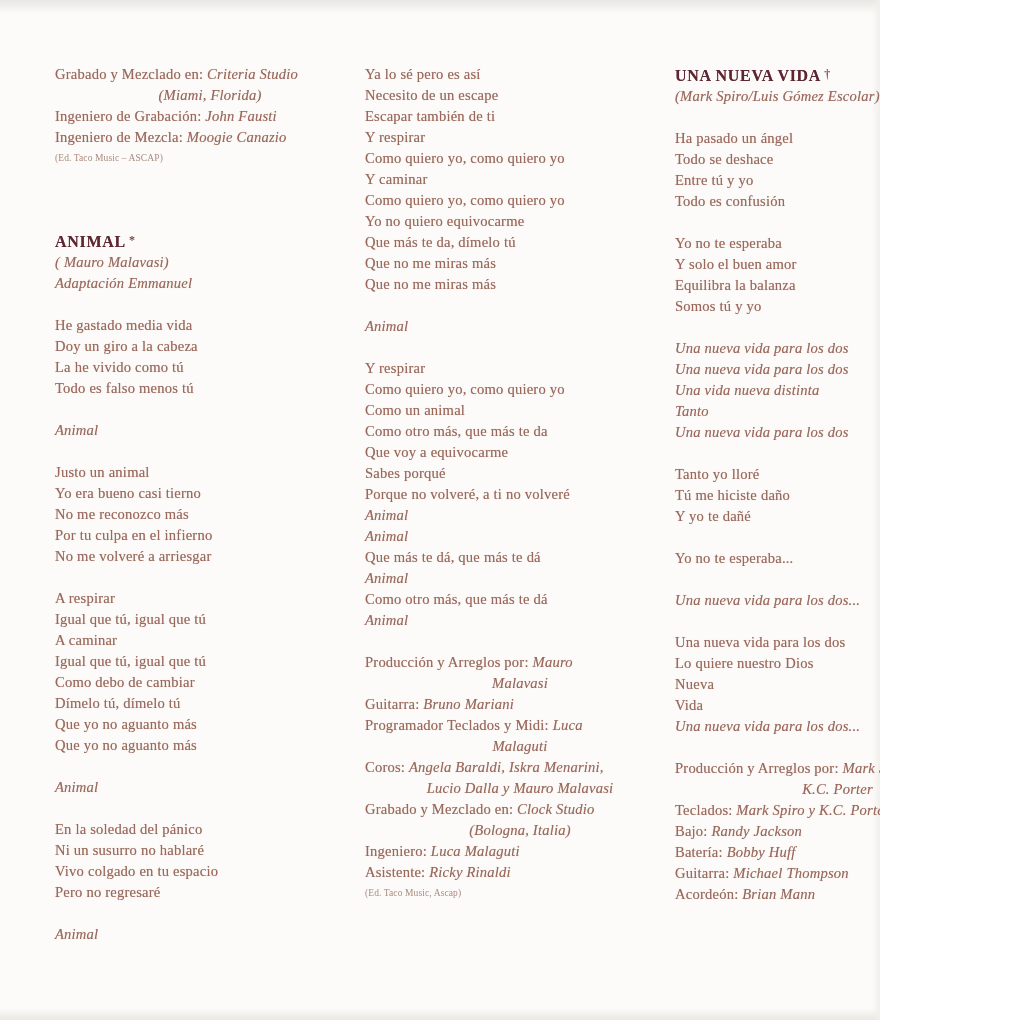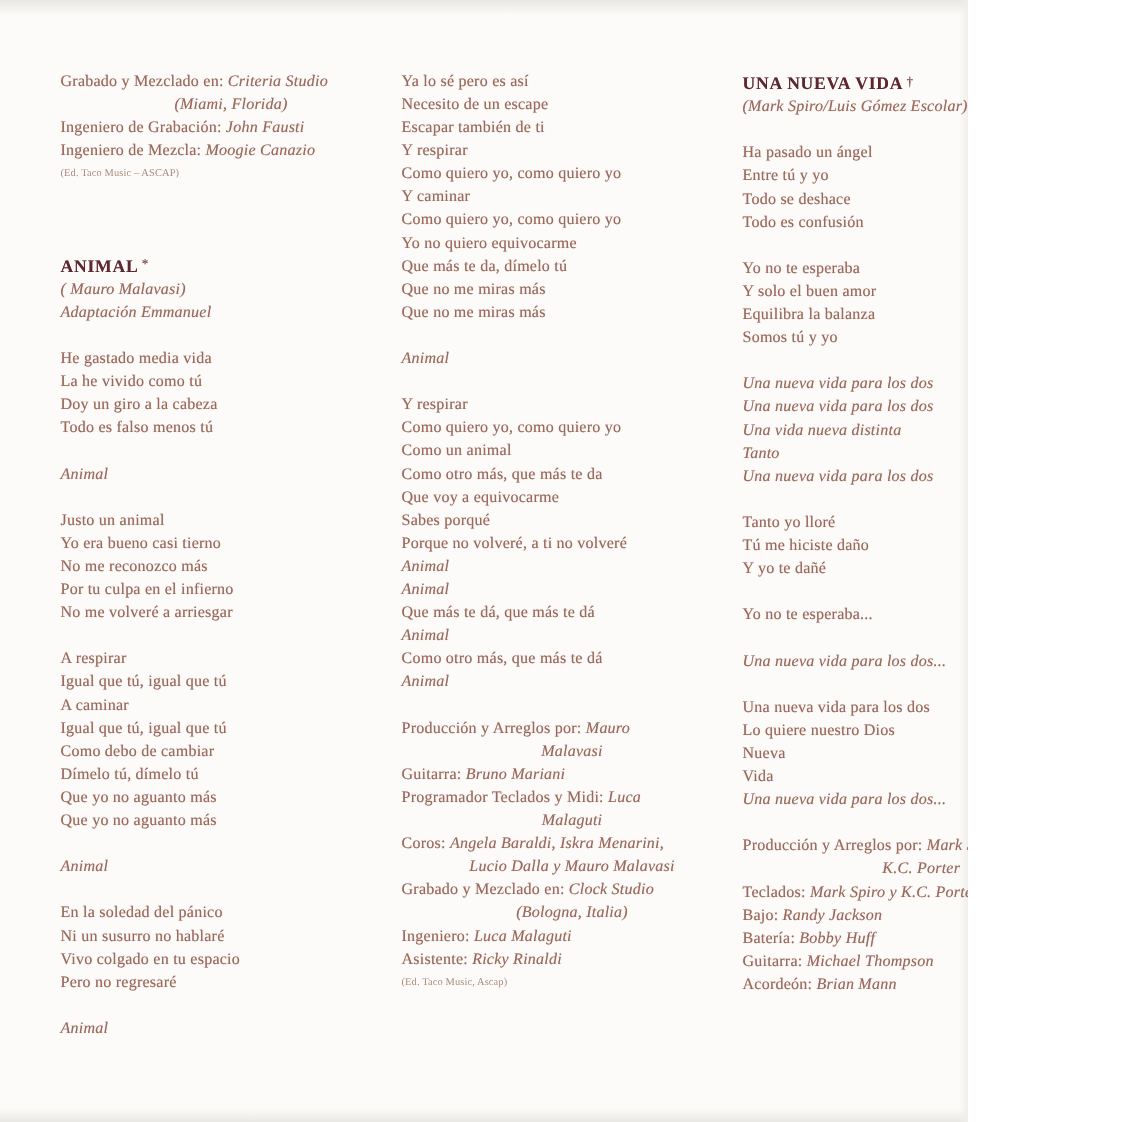--- a/index.html
+++ b/index.html
@@ -59,22 +59,22 @@
       <div class="line indent"><span class="it">(Miami, Florida)</span></div>
       <div class="line"><span class="">Ingeniero de Grabación: </span><span class="it">John Fausti</span></div>
       <div class="line"><span class="">Ingeniero de Mezcla: </span><span class="it">Moogie Canazio</span></div>
       <div class="line fine"><span class="">(Ed. Taco Music – ASCAP)</span></div>
       <div class="line spacer" style="height: 60.9px;"></div>
       <div class="line heading"><span class="">ANIMAL</span><span class="marker"> *</span></div>
       <div class="line"><span class="it">( Mauro Malavasi)</span></div>
       <div class="line"><span class="it">Adaptación Emmanuel</span></div>
       <div class="line spacer"></div>
       <div class="line"><span class="">He gastado media vida</span></div>
+      <div class="line"><span class="">Doy un giro a la cabeza</span></div>
       <div class="line"><span class="">La he vivido como tú</span></div>
-      <div class="line"><span class="">Doy un giro a la cabeza</span></div>
       <div class="line"><span class="">Todo es falso menos tú</span></div>
       <div class="line spacer"></div>
       <div class="line"><span class="it">Animal</span></div>
       <div class="line spacer"></div>
       <div class="line"><span class="">Justo un animal</span></div>
       <div class="line"><span class="">Yo era bueno casi tierno</span></div>
       <div class="line"><span class="">No me reconozco más</span></div>
       <div class="line"><span class="">Por tu culpa en el infierno</span></div>
       <div class="line"><span class="">No me volveré a arriesgar</span></div>
       <div class="line spacer"></div>
@@ -136,22 +136,22 @@
       <div class="line indent"><span class="it">(Bologna, Italia)</span></div>
       <div class="line"><span class="">Ingeniero: </span><span class="it">Luca Malaguti</span></div>
       <div class="line"><span class="">Asistente: </span><span class="it">Ricky Rinaldi</span></div>
       <div class="line fine"><span class="">(Ed. Taco Music, Ascap)</span></div>
     </div>
   <div class="col col-2">
       <div class="line heading"><span class="">UNA NUEVA VIDA</span><span class="marker"> †</span></div>
       <div class="line"><span class="it">(Mark Spiro/Luis Gómez Escolar)</span></div>
       <div class="line spacer"></div>
       <div class="line"><span class="">Ha pasado un ángel</span></div>
+      <div class="line"><span class="">Todo se deshace</span></div>
       <div class="line"><span class="">Entre tú y yo</span></div>
-      <div class="line"><span class="">Todo se deshace</span></div>
       <div class="line"><span class="">Todo es confusión</span></div>
       <div class="line spacer"></div>
       <div class="line"><span class="">Yo no te esperaba</span></div>
       <div class="line"><span class="">Y solo el buen amor</span></div>
       <div class="line"><span class="">Equilibra la balanza</span></div>
       <div class="line"><span class="">Somos tú y yo</span></div>
       <div class="line spacer"></div>
       <div class="line"><span class="it">Una nueva vida para los dos</span></div>
       <div class="line"><span class="it">Una nueva vida para los dos</span></div>
       <div class="line"><span class="it">Una vida nueva distinta</span></div>

